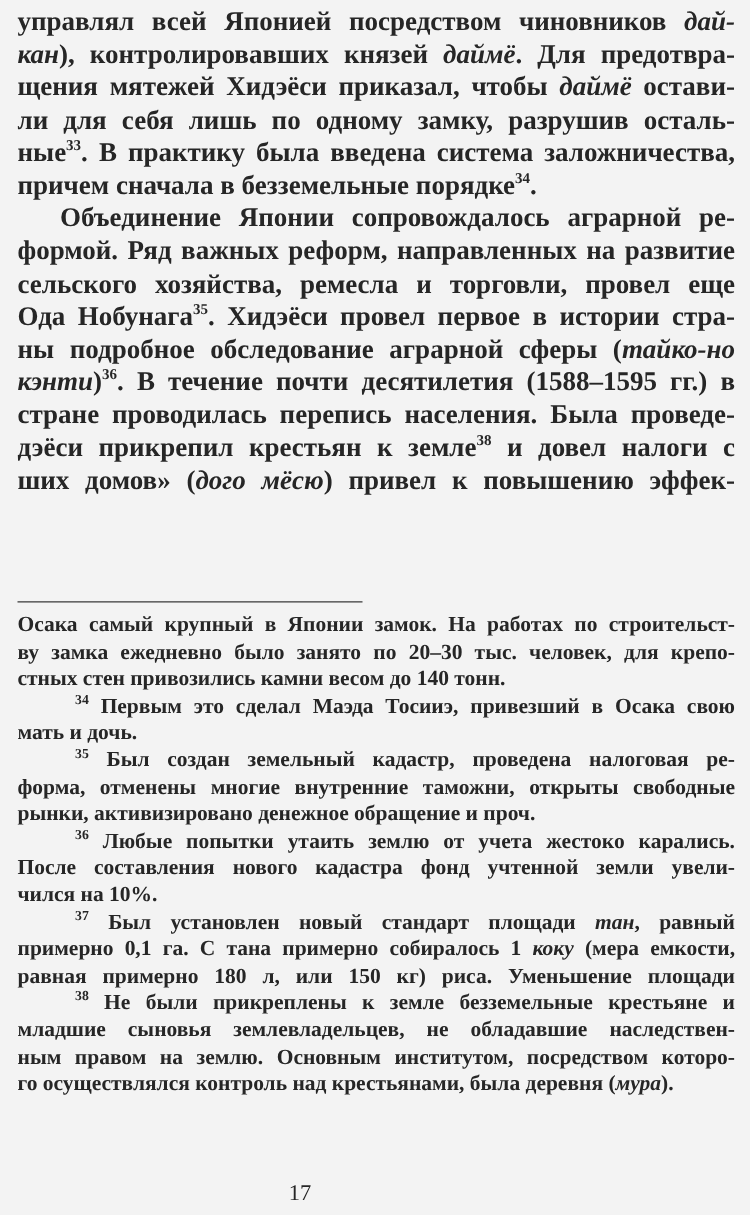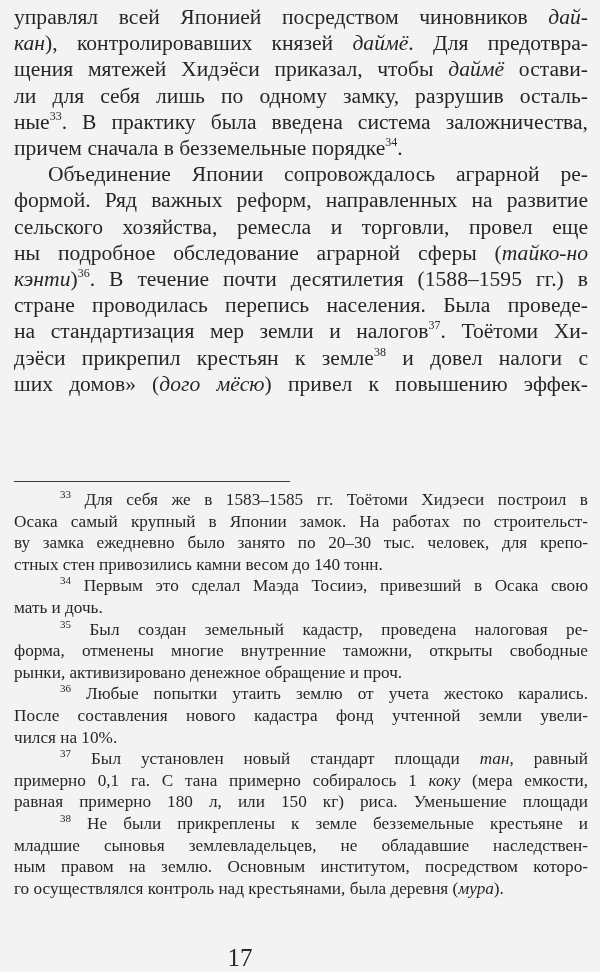--- a/index.html
+++ b/index.html
@@ -8,67 +8,66 @@
     background: #f3f3f3;
     font-family: "Liberation Serif", "DejaVu Serif", serif;
     color: #262626;
   }
   .page { position: relative; width: 600px; height: 972px; }
   .body-text {
     position: absolute; left: 14px; top: 4px; width: 574px;
     font-size: 21.6px; line-height: 26.2px;
     text-align: justify;
   }
-  .line { display: block; white-space: nowrap; text-align-last: justify; text-align: justify; }
+  .line { display: block; white-space: nowrap; text-align-last: justify; text-align: justify; font-weight: bold; }
   .line.last { text-align-last: left; }
   .indent { padding-left: 34px; }
   sup { font-size: 12px; line-height: 0; vertical-align: 9px; }
   i { font-style: italic; }
   .rule {
     position: absolute; left: 14px; top: 481px; width: 276px; height: 1px;
     background: #3a3a3a;
   }
   .notes {
     position: absolute; left: 14px; top: 489px; width: 574px;
     font-size: 17.2px; line-height: 21.6px;
   }
   .notes sup { font-size: 11px; vertical-align: 7px; }
   .notes .indent { padding-left: 46px; }
   .page-number {
     position: absolute; left: 0; top: 944px; width: 480px; text-align: center;
-    font-size: 25px;
+    font-size: 18px;
   }
 </style>
 </head>
 <body>
 
 <div class="page">
   <div class="body-text">
     <span class="line"><span>управлял всей Японией посредством чиновников </span><i>дай-</i></span>
     <span class="line"><i>кан</i><span>), контролировавших князей </span><i>даймё</i><span>. Для предотвра-</span></span>
     <span class="line"><span>щения мятежей Хидэёси приказал, чтобы </span><i>даймё</i><span> остави-</span></span>
     <span class="line">ли для себя лишь по одному замку, разрушив осталь-</span>
     <span class="line"><span>ные</span><sup>33</sup><span>. В практику была введена система заложничества,</span></span>
     <span class="line last"><span>причем сначала в безземельные порядке</span><sup>34</sup><span>.</span></span>
     <span class="line indent">Объединение Японии сопровождалось аграрной ре-</span>
     <span class="line">формой. Ряд важных реформ, направленных на развитие</span>
     <span class="line">сельского хозяйства, ремесла и торговли, провел еще</span>
+    <span class="line"><span>Ода Нобунага</span><sup>35</sup><span>. Хидэёси провел первое в истории стра-</span></span>
     <span class="line"><span>ны подробное обследование аграрной сферы (</span><i>тайко-но</i></span>
     <span class="line"><i>кэнти</i><span>)</span><sup>36</sup><span>. В течение почти десятилетия (1588–1595 гг.) в</span></span>
     <span class="line">стране проводилась перепись населения. Была проведе-</span>
-    <span class="line"><span>на стандартизация мер земли и налогов</span><sup>37</sup><span>. Тоётоми Хи-</span></span>
     <span class="line"><span>дэёси прикрепил крестьян к земле</span><sup>38</sup><span> и довел налоги с</span></span>
     <span class="line"><span>ших домов» (</span><i>дого мёсю</i><span>) привел к повышению эффек-</span></span>
   </div>
 
   <div class="rule"></div>
 
   <div class="notes">
 
-    <span class="line indent"><sup>33</sup> <span>Для себя же в 1583–1585 гг. Тоётоми Хидэеси построил в</span></span>
     <span class="line">Осака самый крупный в Японии замок. На работах по строительст-</span>
     <span class="line">ву замка ежедневно было занято по 20–30 тыс. человек, для крепо-</span>
     <span class="line last">стных стен привозились камни весом до 140 тонн.</span>
 
     <span class="line indent"><sup>34</sup> <span>Первым это сделал Маэда Тосииэ, привезший в Осака свою</span></span>
     <span class="line last">мать и дочь.</span>
 
     <span class="line indent"><sup>35</sup> <span>Был создан земельный кадастр, проведена налоговая ре-</span></span>
     <span class="line">форма, отменены многие внутренние таможни, открыты свободные</span>
     <span class="line last">рынки, активизировано денежное обращение и проч.</span>

